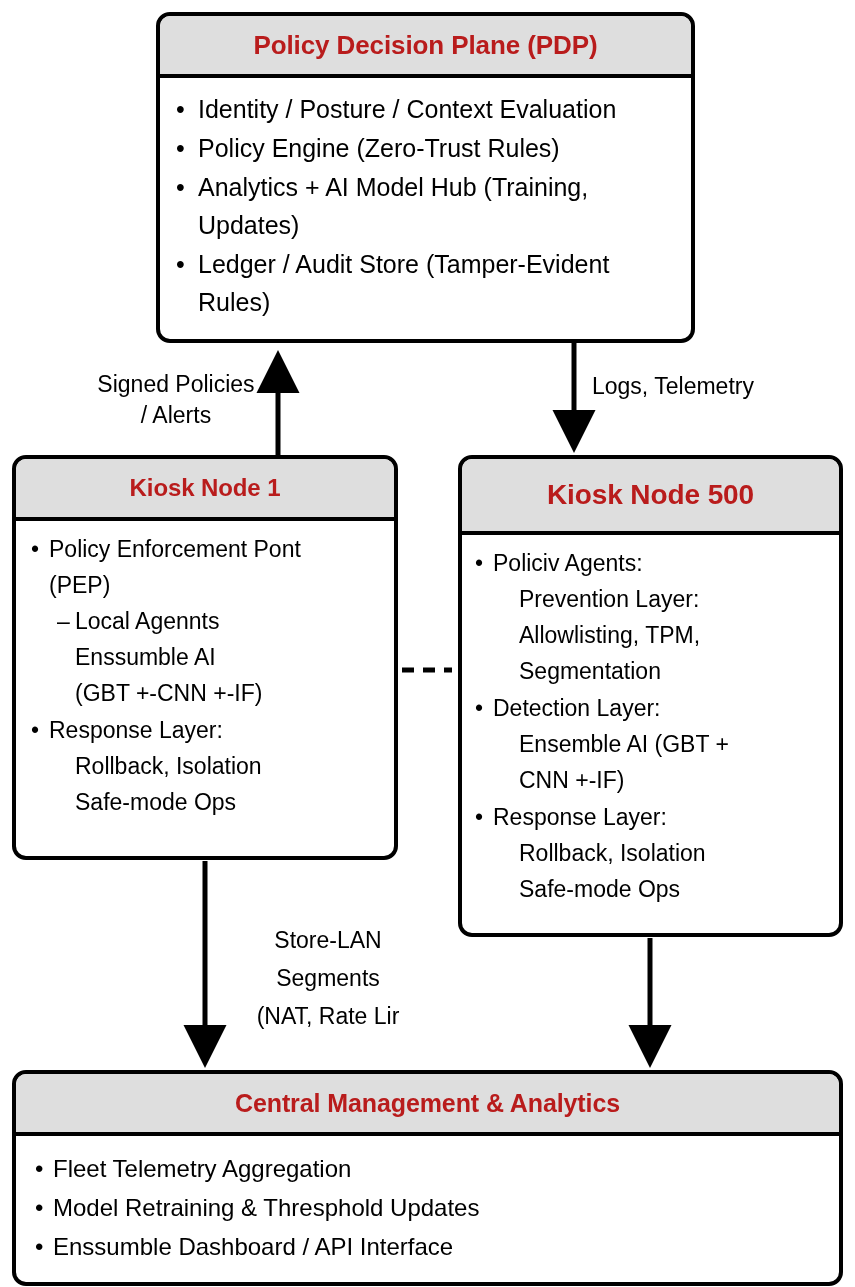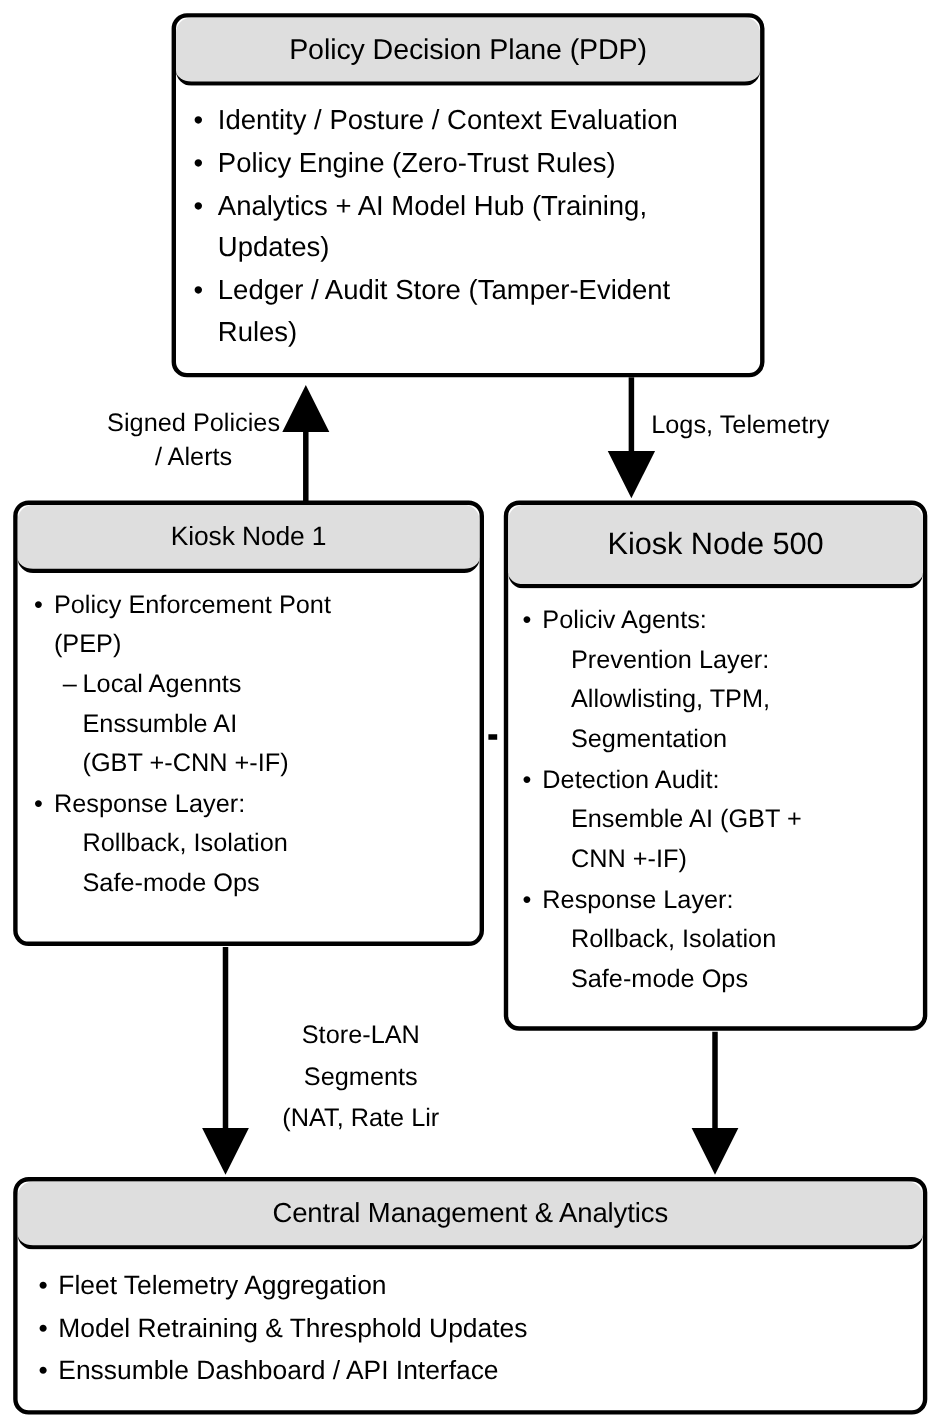--- a/index.html
+++ b/index.html
@@ -27,27 +27,26 @@
     background: #ffffff;
     border: 4px solid #000000;
     border-radius: 14px;
     overflow: hidden;
   }
 
   .node-header {
     background: #dedede;
     border-bottom: 4px solid #000000;
     text-align: center;
-    font-weight: normal;
-    color: #000000;
+    font-weight: bold;
+    color: #b91c1c;
     display: flex;
     align-items: center;
     justify-content: center;
     letter-spacing: -0.1px;
-    border-radius: 14px;
   }
 
   .node-body {
     padding: 10px 12px 8px 12px;
   }
 
   ul.bullets {
     list-style: none;
   }
 
@@ -97,21 +96,21 @@
     line-height: 38px;
     padding-top: 12px;
   }
   #pdp-box ul.bullets > li { padding-left: 26px; }
   #pdp-box ul.bullets > li::before { left: 4px; }
 
   
   #kiosk1-box {
     left: 12px;
     top: 455px;
-    width: 428px;
+    width: 386px;
     height: 405px;
   }
   #kiosk1-box .node-header {
     height: 62px;
     font-size: 24px;
   }
   #kiosk1-box .node-body {
     font-size: 23px;
     line-height: 36px;
     padding: 10px 10px 6px 10px;
@@ -279,21 +278,21 @@
     <div class="node-header">Kiosk Node 500</div>
     <div class="node-body">
       <ul class="bullets">
         <li>
           <span>Policiv Agents:</span>
           <span class="sub-line">Prevention Layer:</span>
           <span class="sub-line">Allowlisting, TPM,</span>
           <span class="sub-line">Segmentation</span>
         </li>
         <li>
-          <span>Detection Audit:</span>
+          <span>Detection Layer:</span>
           <span class="sub-line">Ensemble AI (GBT +</span>
           <span class="sub-line">CNN +-IF)</span>
         </li>
         <li>
           <span>Response Layer:</span>
           <span class="sub-line">Rollback, Isolation</span>
           <span class="sub-line">Safe-mode Ops</span>
         </li>
       </ul>
     </div>

